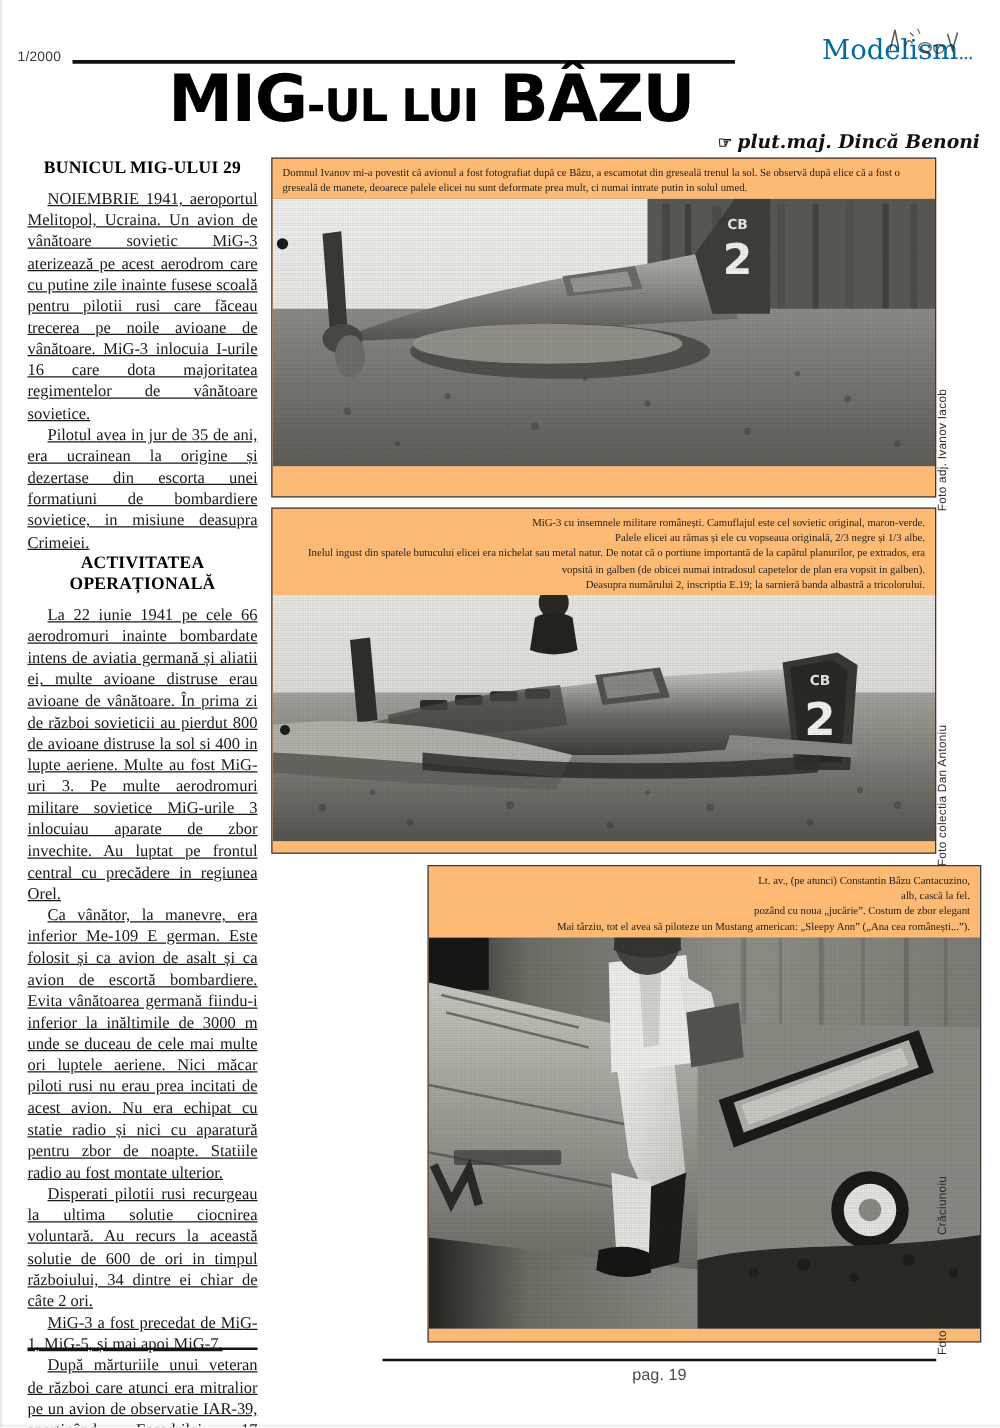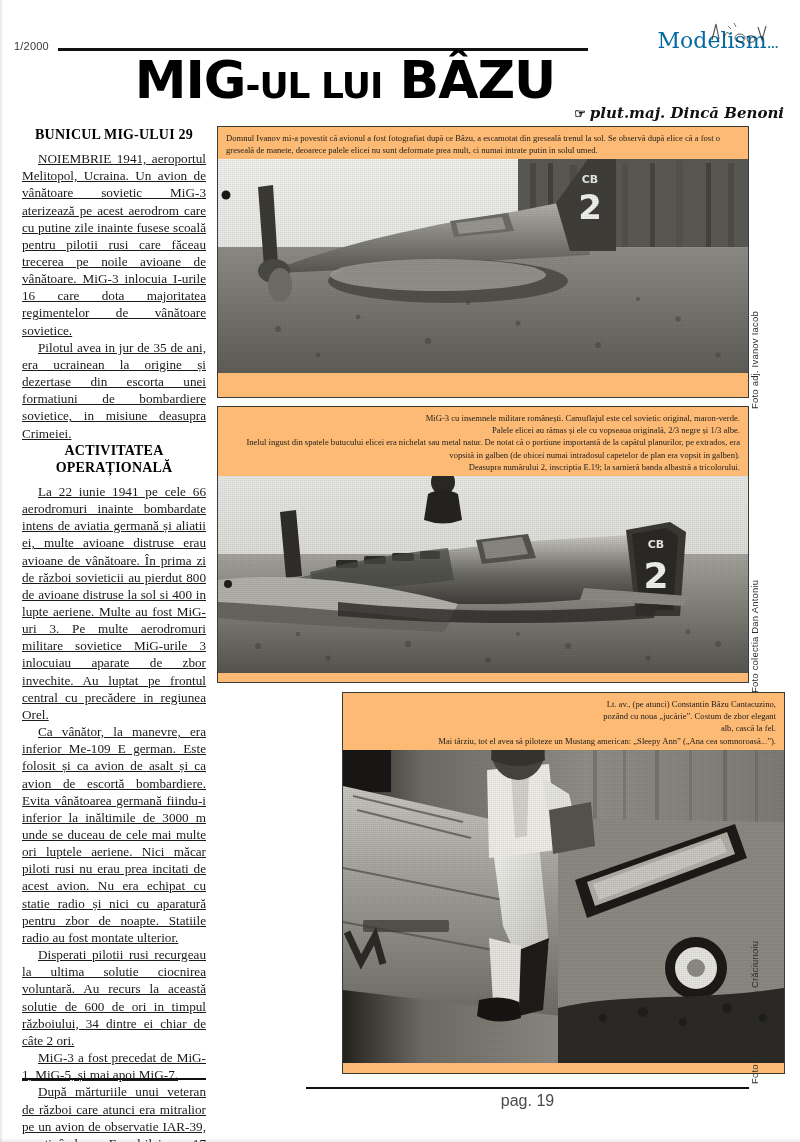--- a/index.html
+++ b/index.html
@@ -211,21 +211,21 @@
     height: 2px;
     background: #111;
   }
   .footer-page {
     position: absolute;
     left: 306px;
     top: 1092px;
     width: 443px;
     text-align: center;
     font-family: "Liberation Sans", sans-serif;
-    font-size: 16px;
+    font-size: 13px;
     color: #4a4a4a;
   }
 
   
   .scan-edge-left {
     position: absolute; left: 0; top: 0; width: 3px; height: 1142px;
     background: linear-gradient(90deg, rgba(0,0,0,.10), rgba(0,0,0,0));
   }
   .scan-edge-bottom {
     position: absolute; left: 0; bottom: 0; width: 800px; height: 4px;
@@ -432,23 +432,23 @@
         <circle cx="10" cy="108" r="4" fill="#1e1d1b"></circle>
       </svg>
       <div class="grain"></div>
     </div>
   </div>
   <div class="vcredit" id="credit-2">Foto colectia Dan Antoniu</div>
 
   <div class="figure" id="figure-3">
     <div class="fig-caption right">
       <p>Lt. av., (pe atunci) Constantin Bâzu Cantacuzino,</p>
+      <p>alb, cască la fel.</p>
       <p>pozând cu noua „jucărie”. Costum de zbor elegant</p>
-      <p>alb, cască la fel.</p>
-      <p>Mai târziu, tot el avea să piloteze un Mustang american: „Sleepy Ann” („Ana cea somnoroasă...”).</p>
+      <p>Mai târziu, tot el avea să piloteze un Mustang american: „Sleepy Ann” („Ana cea românești...”).</p>
     </div>
     <div class="photo" id="photo-3">
       <svg viewBox="0 0 441 313" preserveAspectRatio="none" width="100%" height="100%">
         <defs>
           <linearGradient id="bg3" x1="0" y1="0" x2="1" y2="0">
             <stop offset="0" stop-color="#24231f"></stop>
               <stop offset=".18" stop-color="#6e6d66"></stop>
             <stop offset=".55" stop-color="#908f88"></stop>
               <stop offset="1" stop-color="#7d7c75"></stop>
           </linearGradient>

